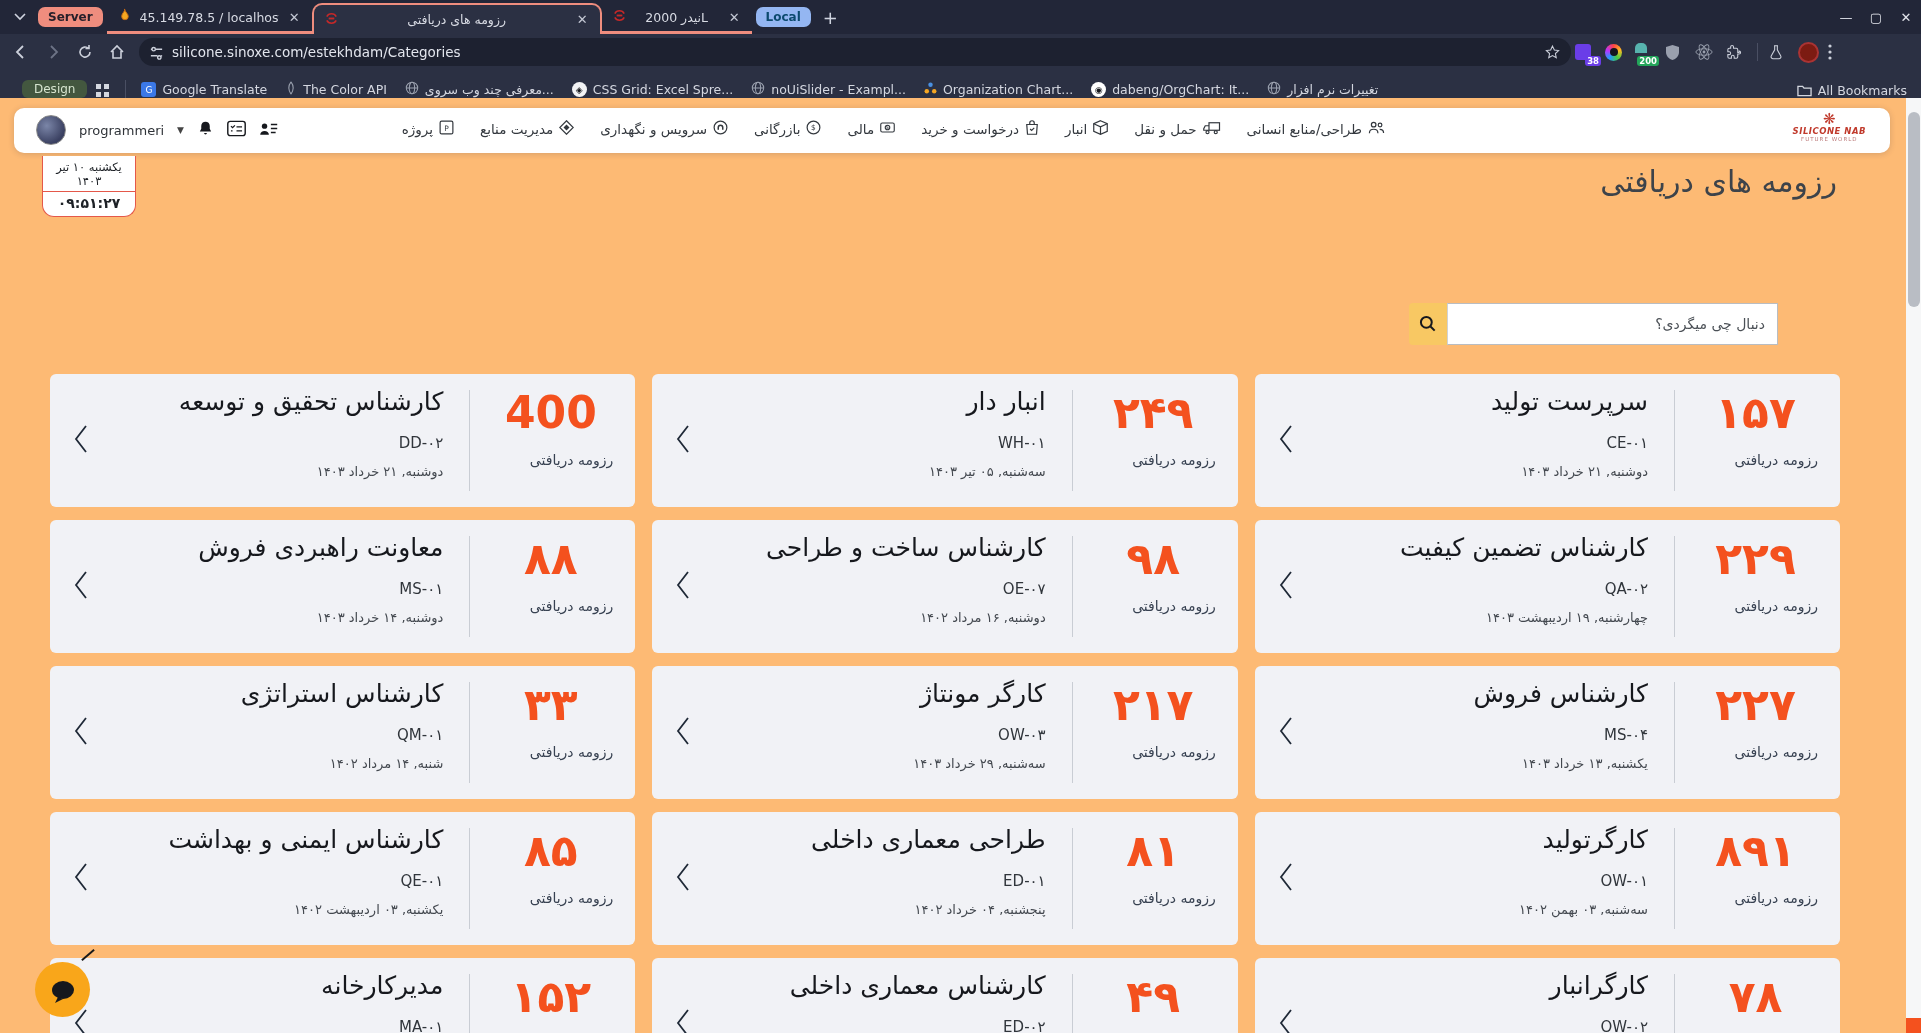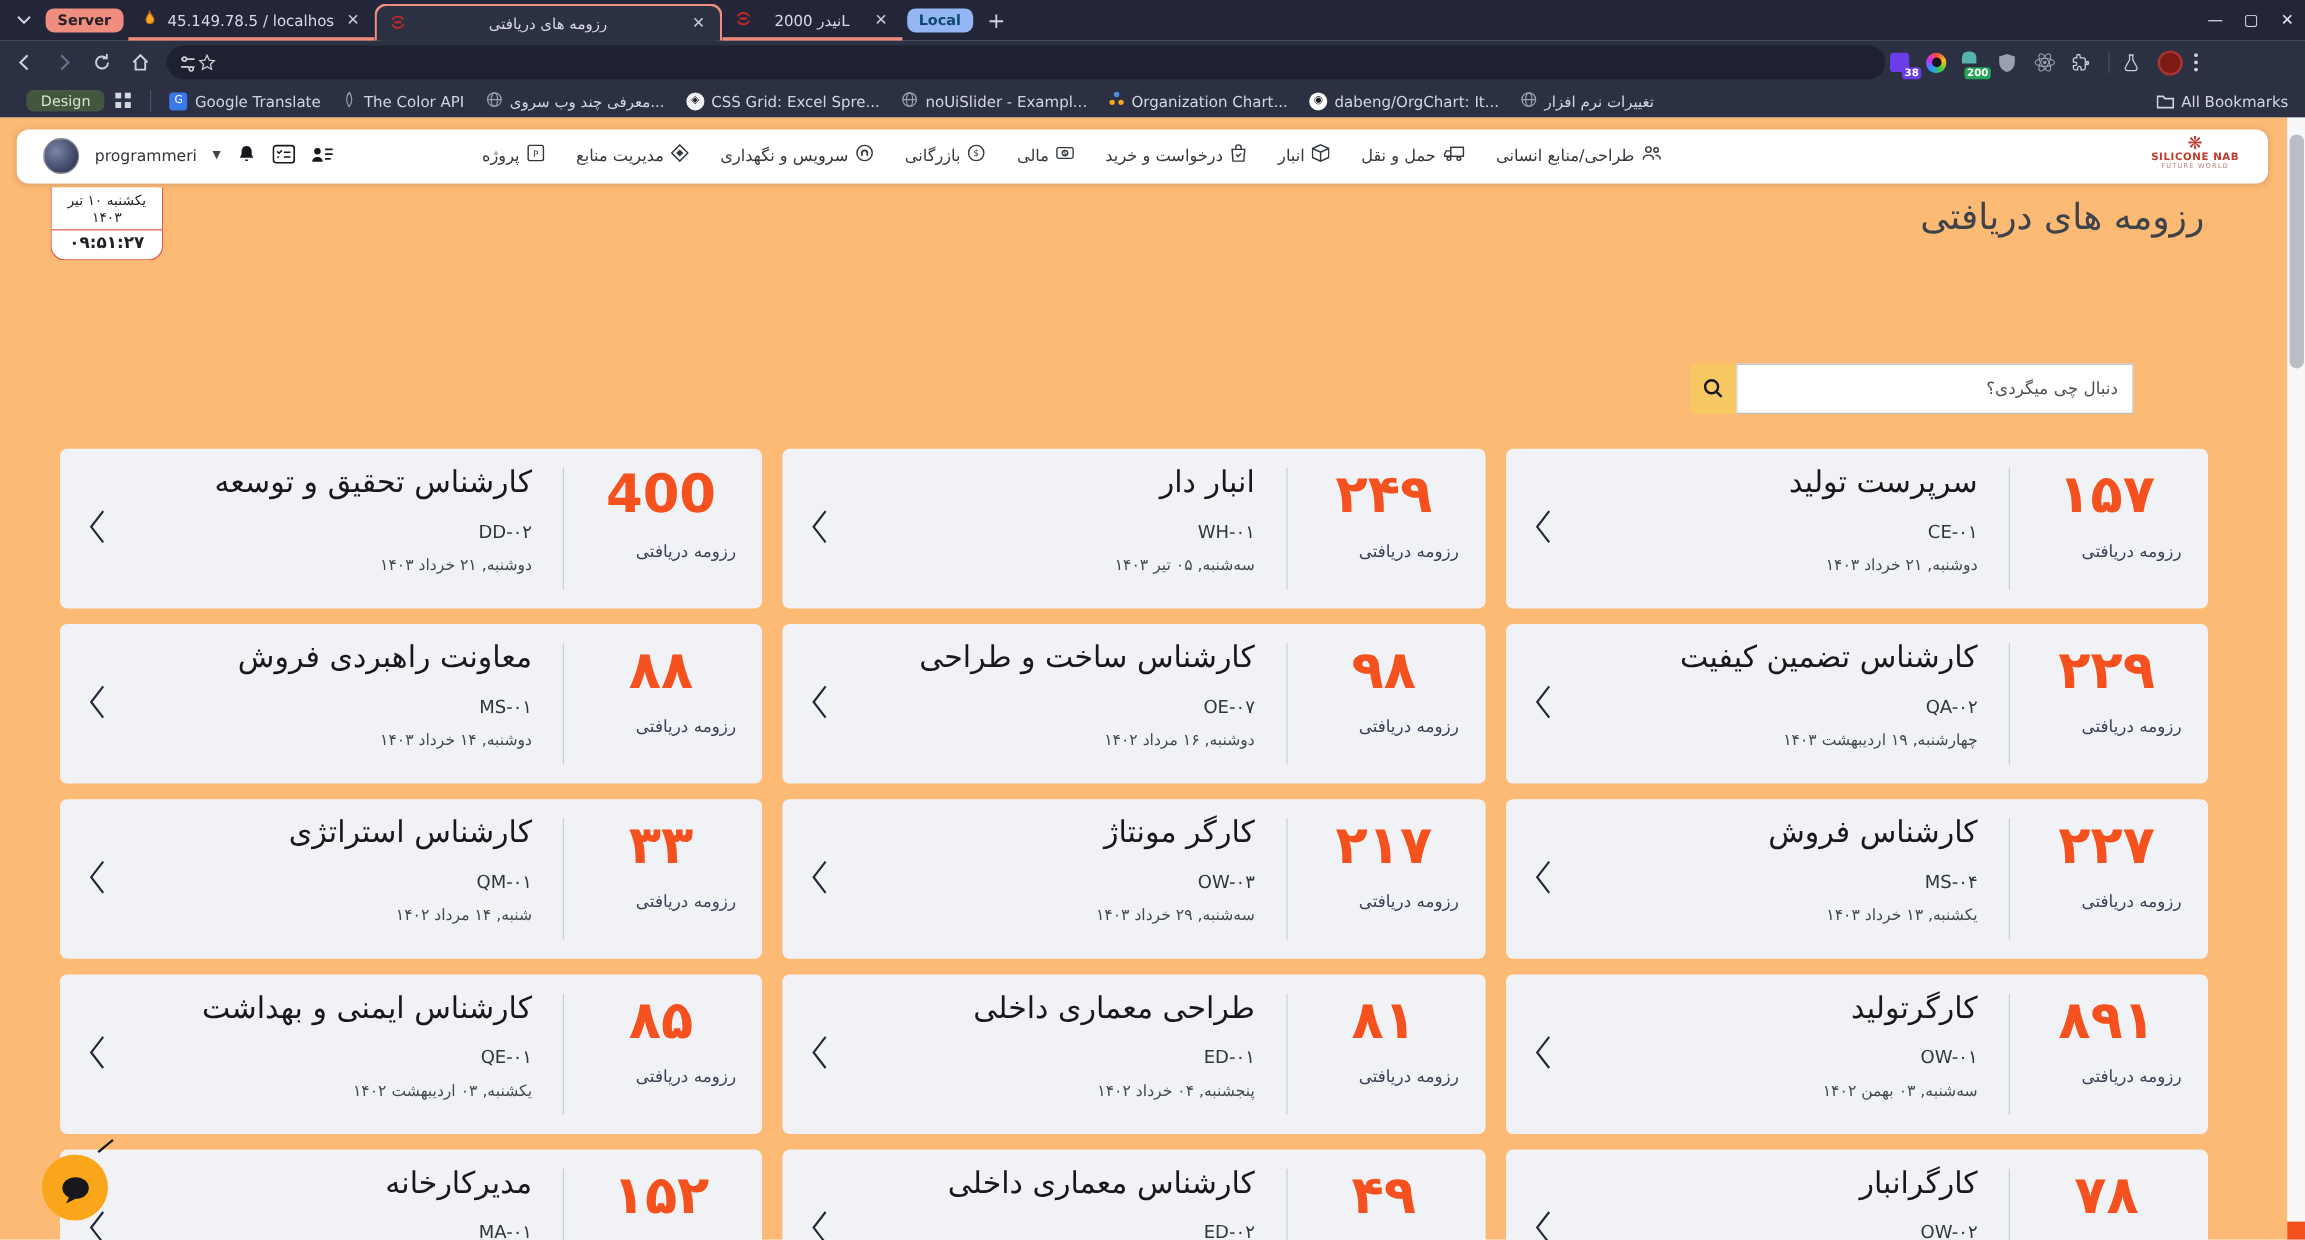--- a/index.html
+++ b/index.html
@@ -26,21 +26,21 @@
   #toolbar { position:absolute; left:0; top:34px; width:1921px; height:36px; background:#2b3043; display:flex; align-items:center; }
   .nav-ic { width:26px; height:26px; display:flex; align-items:center; justify-content:center; margin:0 3px; color:#ccd0db; }
   .nav-ic.dim { color:#6d7386; }
   #urlbar { height:28px; width:1432px; margin-left:6px; background:#1d2130; border-radius:14px; display:flex; align-items:center; padding:0 10px; }
   #urltext { color:#e3e6ee; font-size:13.5px; margin-left:8px; flex:1; }
   .ext-badge { position:relative; width:22px; height:22px; margin:0 4px; display:flex; align-items:center; }
   .mini-num { position:absolute; right:-4px; bottom:-3px; font-size:8.5px; font-weight:bold; color:#fff; border-radius:3px; padding:0 2px; }
   .sep-v { width:1px; height:18px; background:#4a4f63; margin:0 6px; }
   .avatar-red { width:21px; height:21px; border-radius:50%; background:#7c1b12; border:2px solid #a33; }
 
-  #bookmarks { position:absolute; left:0; top:70px; width:1921px; height:28px; background:#2b3043; display:flex; align-items:center; font-size:12.5px; color:#d4d7e0; }
+  #bookmarks { position:absolute; left:0; top:70px; width:1921px; height:28px; background:#2b3043; display:flex; align-items:flex-end; font-size:12.5px; color:#d4d7e0; }
   .bm { display:flex; align-items:center; gap:6px; margin:0 9px; white-space:nowrap; }
   .design-pill { background:#43573f; color:#d6e4cf; border-radius:6px; padding:2px 12px; font-size:12px; margin-left:22px; }
   .bm-fav { width:15px; height:15px; border-radius:3px; display:flex; align-items:center; justify-content:center; font-size:9px; flex:none; }
   #all-bm { margin-left:auto; margin-right:14px; display:flex; gap:6px; align-items:center; }
 
   
   #page { position:absolute; left:0; top:98px; width:1906px; height:935px; background:#fdba74; direction:rtl; }
   #pg-scrollbar { position:absolute; right:0; top:98px; width:15px; height:935px; background:#f6f7f8; }
   #pg-thumb { position:absolute; right:1px; top:14px; width:12px; height:195px; background:#b9bdc4; border-radius:6px; }
   #pg-downbtn { position:absolute; right:0; bottom:0; width:15px; height:15px; background:#f4511e; }
@@ -48,21 +48,21 @@
   #appbar { position:absolute; right:16px; top:10px; width:1876px; height:45px; background:#fff; border-radius:10px; box-shadow:0 1px 6px rgba(40,40,60,.18); }
   #user-cluster { position:absolute; left:22px; top:7px; display:flex; align-items:center; gap:13px; direction:ltr; }
   #avatar { width:30px; height:30px; border-radius:50%; background:radial-gradient(circle at 35% 35%, #7b86a8, #3a4061 70%); border:1px solid #888; }
   #username { font-size:13px; color:#2f3338; }
   .caret { font-size:9px; color:#444; }
   .hdr-ic { color:#1d2126; }
   #main-nav { position:absolute; right:505px; top:12px; display:flex; gap:26px; font-size:13.5px; color:#33383e; white-space:nowrap; }
   .nav-item { display:flex; align-items:center; gap:6px; }
   #logo { position:absolute; right:24px; top:4px; text-align:center; color:#c0392b; direction:ltr; }
   #logo .mark { font-size:15px; line-height:14px; }
-  #logo .l1 { font-size:8.5px; font-weight:bold; letter-spacing:.5px; }
+  #logo .l1 { font-size:8.5px; font-weight:bold; letter-spacing:.5px;font-style:italic; }
   #logo .l2 { font-size:5.5px; color:#b77; letter-spacing:1px; }
 
   #datetime { position:absolute; right:1770px; top:58px; width:94px; background:#fff; border:1px solid #e4584a; border-top:none; border-radius:0 0 12px 12px; overflow:hidden; text-align:center; direction:rtl; }
   #date-row { font-size:11.5px; color:#1d2126; padding:4px 6px 3px; border-bottom:1px solid #e4584a; }
   #time-row { font-size:14px; font-weight:bold; color:#1d2126; padding:3px 0 5px; }
 
   #page-title { position:absolute; right:69px; top:66px; font-size:30px; color:#3d434a; font-weight:500; }
 
   #searchwrap { position:absolute; right:128px; top:205px; display:flex; direction:ltr; height:42px; }
   #search-btn { width:38px; height:42px; background:#f8c863; border-radius:4px 0 0 4px; display:flex; align-items:center; justify-content:center; }
@@ -148,20 +148,21 @@
         <path d="M2 8l6-6 6 6M4 7v7h8V7" fill="none" stroke="currentColor" stroke-width="1.6"></path>
       </svg>
     </div>
   <div id="urlbar">
     <svg width="15" height="15" viewBox="0 0 16 16">
         <g stroke="#ccd0db" stroke-width="1.5" fill="none">
           <circle cx="5" cy="4.5" r="1.8"></circle>
           <path d="M7 4.5h7M2 4.5h1.2M11 11.5a1.8 1.8 0 1 0 .01 0M2 11.5h7M13 11.5h1"></path>
         </g>
       </svg>
+    <span id="urltext">silicone.sinoxe.com/estekhdam/Categories</span>
     <svg width="17" height="17" viewBox="0 0 24 24">
         <path d="M12 3l2.6 5.6 6 .7-4.5 4.1 1.2 5.9L12 16.4 6.7 19.3l1.2-5.9L3.4 9.3l6-.7z" fill="none" stroke="#ccd0db" stroke-width="1.5"></path>
       </svg>
   </div>
   <div class="ext-badge">
     <div style="width:16px;height:16px;background:#6a3de8;border-radius:3px;transform:rotate(0deg)"></div>
     <span class="mini-num" style="background:#6a3de8">38</span>
   </div>
   <div class="ext-badge">
     <div style="width:17px;height:17px;border-radius:50%;background:conic-gradient(#f44,#fb2,#4c4,#29f,#b3f,#f44);display:flex;align-items:center;justify-content:center">

